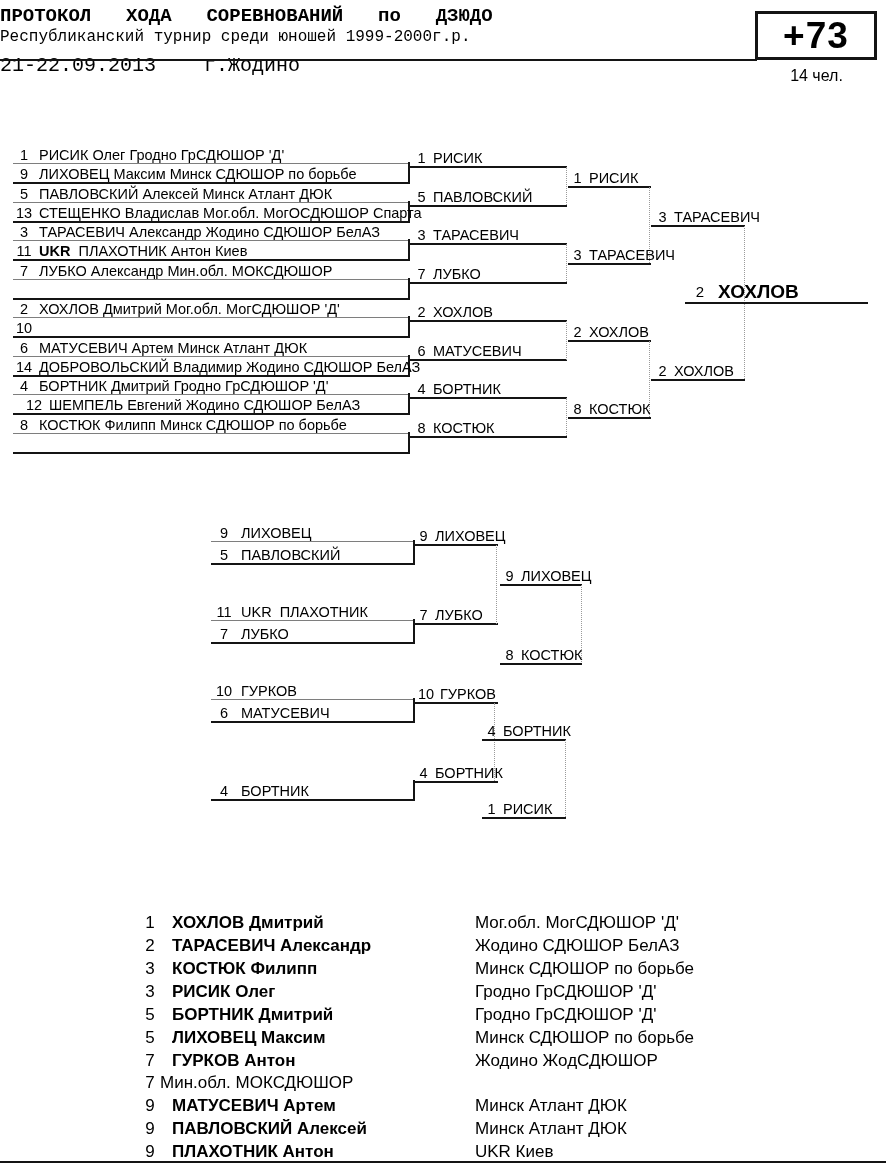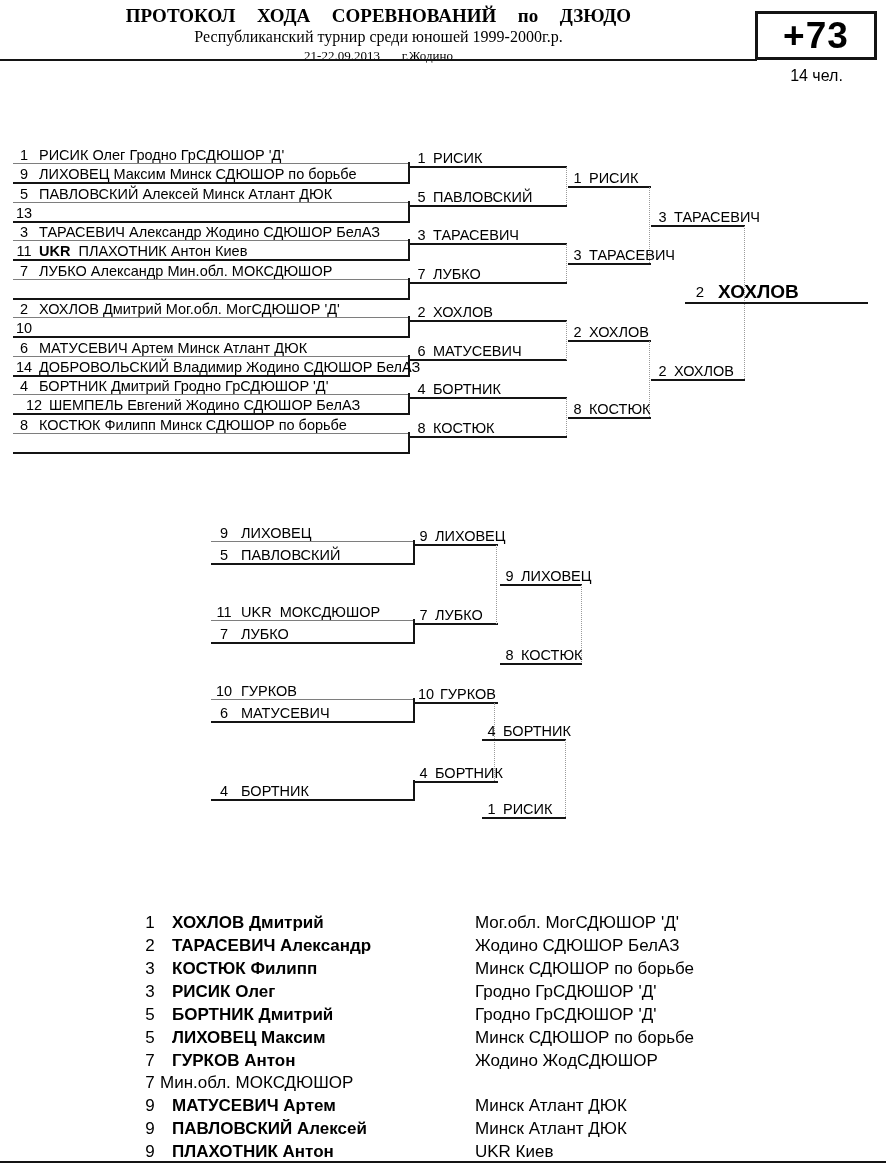--- a/index.html
+++ b/index.html
@@ -16,25 +16,25 @@
   .slot{position:absolute;display:flex;align-items:flex-end;height:17px;
         font-size:14.5px;line-height:16px;white-space:pre;}
   .sd{flex:none;width:22px;text-align:center;}
   .sd2{flex:none;width:15px;text-align:center;}
   .sdr{flex:none;width:26px;text-align:center;}
   .nm{padding-left:4px;}
   .slot .nm b{font-weight:bold;}
   .champ{height:22px;font-size:15px;line-height:20px;}
   .champ .nm{font-weight:bold;font-size:19px;padding-left:10px;}
   
-  .hdr{position:absolute;left:0;width:757px;text-align:center;white-space:pre;
-       font-family:Liberation Serif, serif;}
+  .hdr{position:absolute;left:0;width:757px;white-space:pre;
+       font-family:Liberation Mono, monospace;}
   .hdr.title{top:5px;font-size:19px;font-weight:bold;word-spacing:6px;}
   .hdr.sub{top:28px;font-size:16px;}
-  .hdr.date{top:48px;font-size:13px;word-spacing:4px;}
+  .hdr.date{top:54px;font-size:20px;word-spacing:4px;}
   .hrule{position:absolute;left:0;top:59px;width:757px;height:0;border-bottom:2.6px solid #141414;}
   .wbox{position:absolute;left:755px;top:11px;width:116px;height:43px;border:3.5px solid #141414;
         display:flex;align-items:center;justify-content:center;
         font-size:37px;font-weight:bold;letter-spacing:1px;}
   .wcount{position:absolute;left:755px;top:67px;width:123px;text-align:center;font-size:16px;}
   .frule{position:absolute;left:0;top:1161px;width:886px;height:0;border-bottom:2.8px solid #141414;}
   
   .srow{position:absolute;left:140px;display:flex;align-items:baseline;height:21px;
         font-size:17px;line-height:20px;white-space:pre;}
   .srank{flex:none;width:20px;text-align:center;}
@@ -103,21 +103,21 @@
 
   <i class="hl" style="left:651px;top:225px;width:94px"></i>
   <i class="hl" style="left:651px;top:379px;width:94px"></i>
   <i class="vd" style="left:744px;top:226px;height:153px"></i>
 
   <i class="hl" style="left:685px;top:302px;width:183px"></i>
 
   <div class="slot" style="left:13px;top:146px"><span class="sd">1</span><span class="nm">РИСИК Олег Гродно ГрСДЮШОР 'Д'</span></div>
   <div class="slot" style="left:13px;top:165px"><span class="sd">9</span><span class="nm">ЛИХОВЕЦ Максим Минск СДЮШОР по борьбе</span></div>
   <div class="slot" style="left:13px;top:185px"><span class="sd">5</span><span class="nm">ПАВЛОВСКИЙ Алексей Минск Атлант ДЮК</span></div>
-  <div class="slot" style="left:13px;top:204px"><span class="sd">13</span></div>
+  <div class="slot" style="left:13px;top:204px"><span class="sd">13</span><span class="nm">СТЕЩЕНКО Владислав Мог.обл. МогОСДЮШОР Спарта</span></div>
   <div class="slot" style="left:13px;top:223px"><span class="sd">3</span><span class="nm">ТАРАСЕВИЧ Александр Жодино СДЮШОР БелАЗ</span></div>
   <div class="slot" style="left:13px;top:242px"><span class="sd">11</span><span class="nm"><b>UKR</b>  <span>ПЛАХОТНИК Антон Киев</span></span></div>
   <div class="slot" style="left:13px;top:262px"><span class="sd">7</span><span class="nm">ЛУБКО Александр Мин.обл. МОКСДЮШОР</span></div>
   <div class="slot" style="left:13px;top:300px"><span class="sd">2</span><span class="nm">ХОХЛОВ Дмитрий Мог.обл. МогСДЮШОР 'Д'</span></div>
   <div class="slot" style="left:13px;top:319px"><span class="sd">10</span></div>
   <div class="slot" style="left:13px;top:339px"><span class="sd">6</span><span class="nm">МАТУСЕВИЧ Артем Минск Атлант ДЮК</span></div>
   <div class="slot" style="left:13px;top:358px"><span class="sd">14</span><span class="nm">ДОБРОВОЛЬСКИЙ Владимир Жодино СДЮШОР БелАЗ</span></div>
   <div class="slot" style="left:13px;top:377px"><span class="sd">4</span><span class="nm">БОРТНИК Дмитрий Гродно ГрСДЮШОР 'Д'</span></div>
   <div class="slot" style="left:23px;top:396px"><span class="sd">12</span><span class="nm">ШЕМПЕЛЬ Евгений Жодино СДЮШОР БелАЗ</span></div>
   <div class="slot" style="left:13px;top:416px"><span class="sd">8</span><span class="nm">КОСТЮК Филипп Минск СДЮШОР по борьбе</span></div>
@@ -149,21 +149,21 @@
   <i class="vl" style="left:413px;top:619px;height:24px"></i>
   <i class="hl" style="left:413px;top:544px;width:85px"></i>
   <i class="hl" style="left:413px;top:623px;width:85px"></i>
   <i class="vd" style="left:496px;top:545px;height:79px"></i>
   <i class="hl" style="left:500px;top:584px;width:82px"></i>
   <i class="vd" style="left:581px;top:585px;height:79px"></i>
   <i class="hl" style="left:500px;top:663px;width:82px"></i>
 
   <div class="slot" style="left:211px;top:524px"><span class="sdr">9</span><span class="nm">ЛИХОВЕЦ</span></div>
   <div class="slot" style="left:211px;top:546px"><span class="sdr">5</span><span class="nm">ПАВЛОВСКИЙ</span></div>
-  <div class="slot" style="left:211px;top:603px"><span class="sdr">11</span><span class="nm">UKR  МОКСДЮШОР</span></div>
+  <div class="slot" style="left:211px;top:603px"><span class="sdr">11</span><span class="nm">UKR  ПЛАХОТНИК</span></div>
   <div class="slot" style="left:211px;top:625px"><span class="sdr">7</span><span class="nm">ЛУБКО</span></div>
   <div class="slot" style="left:416px;top:527px"><span class="sd2">9</span><span class="nm">ЛИХОВЕЦ</span></div>
   <div class="slot" style="left:416px;top:606px"><span class="sd2">7</span><span class="nm">ЛУБКО</span></div>
   <div class="slot" style="left:502px;top:567px"><span class="sd2">9</span><span class="nm">ЛИХОВЕЦ</span></div>
   <div class="slot" style="left:502px;top:646px"><span class="sd2">8</span><span class="nm">КОСТЮК</span></div>
 
   <i class="hl t" style="left:211px;top:699px;width:204px"></i>
   <i class="hl" style="left:211px;top:721px;width:204px"></i>
   <i class="vl" style="left:413px;top:698px;height:24px"></i>
   <i class="hl" style="left:211px;top:799px;width:204px"></i>

